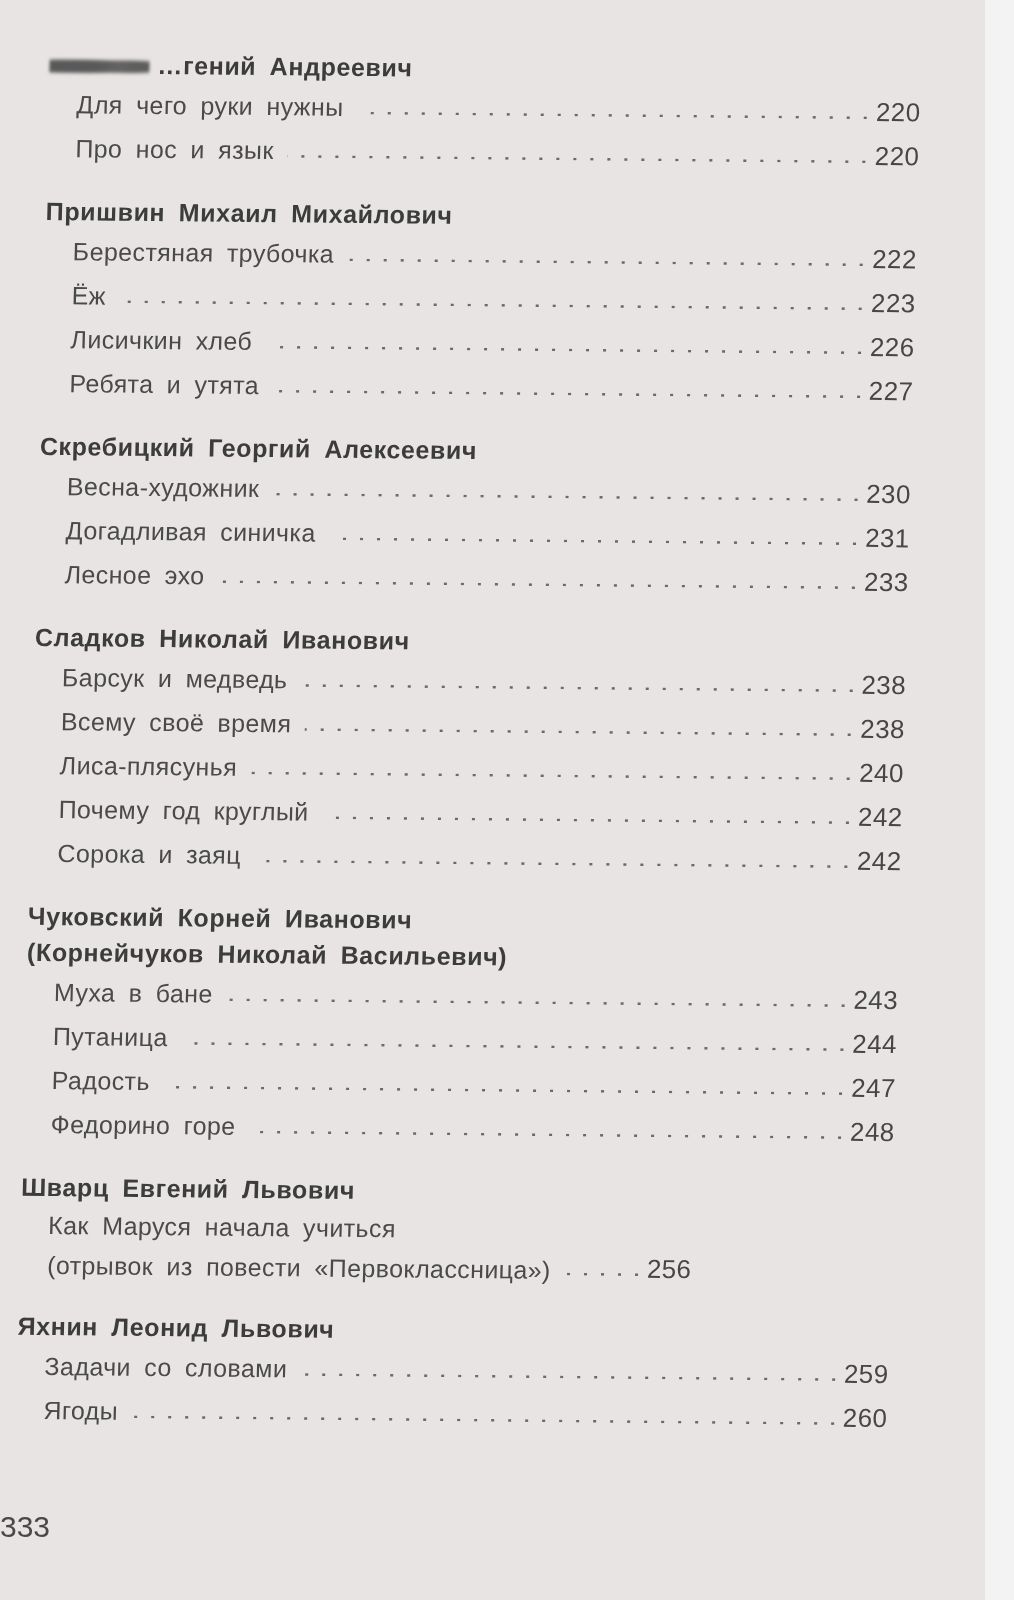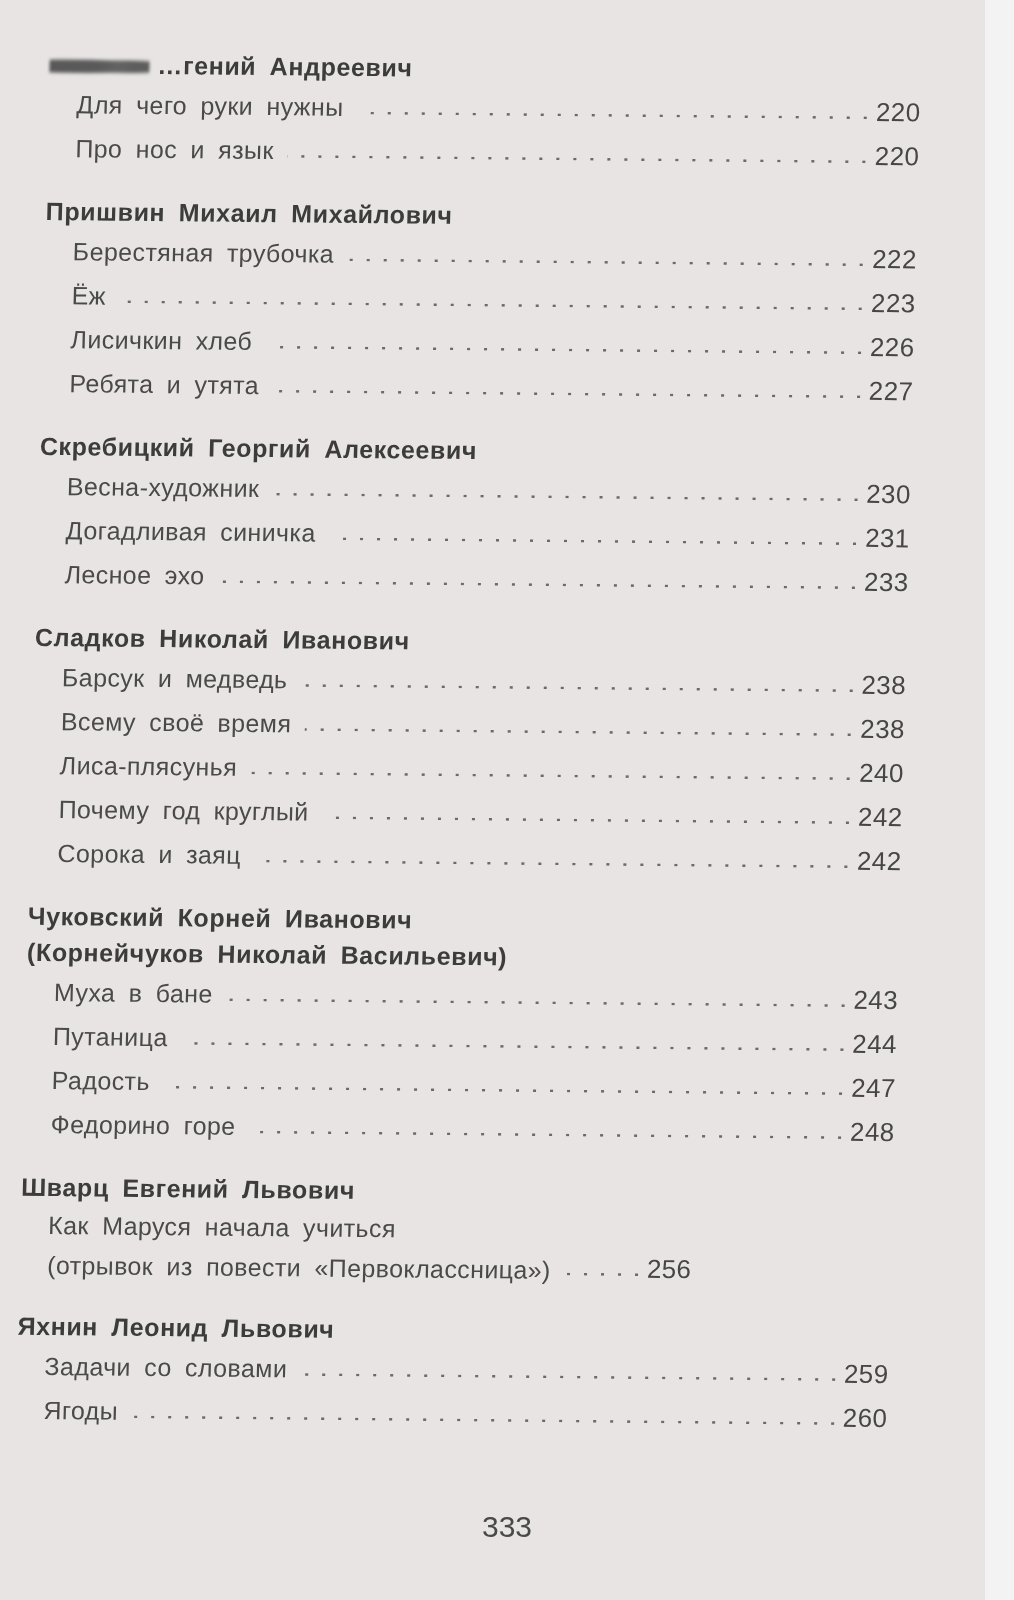--- a/index.html
+++ b/index.html
@@ -45,21 +45,21 @@
     .smudge {
       display: inline-block; vertical-align: middle;
       width: 100px; height: 22px; margin-right: 8px;
       background: radial-gradient(ellipse at 15% 50%, #5a5959 30%, transparent 55%),
                   radial-gradient(ellipse at 45% 50%, #6a6969 28%, transparent 52%),
                   radial-gradient(ellipse at 80% 50%, #5e5d5d 28%, transparent 52%);
       filter: blur(1.5px);
     }
     .footer-num {
       position: absolute; left: 0; width: 1014px; top: 1510px;
-      text-align: center; font-size: 30px; color: #4a4949;
+      font-size: 30px; color: #4a4949;
     }
   </style>
 </head>
 <body>
 
 <div class="page">
   <div class="content">
 
     <div class="section">
       <div class="author">

